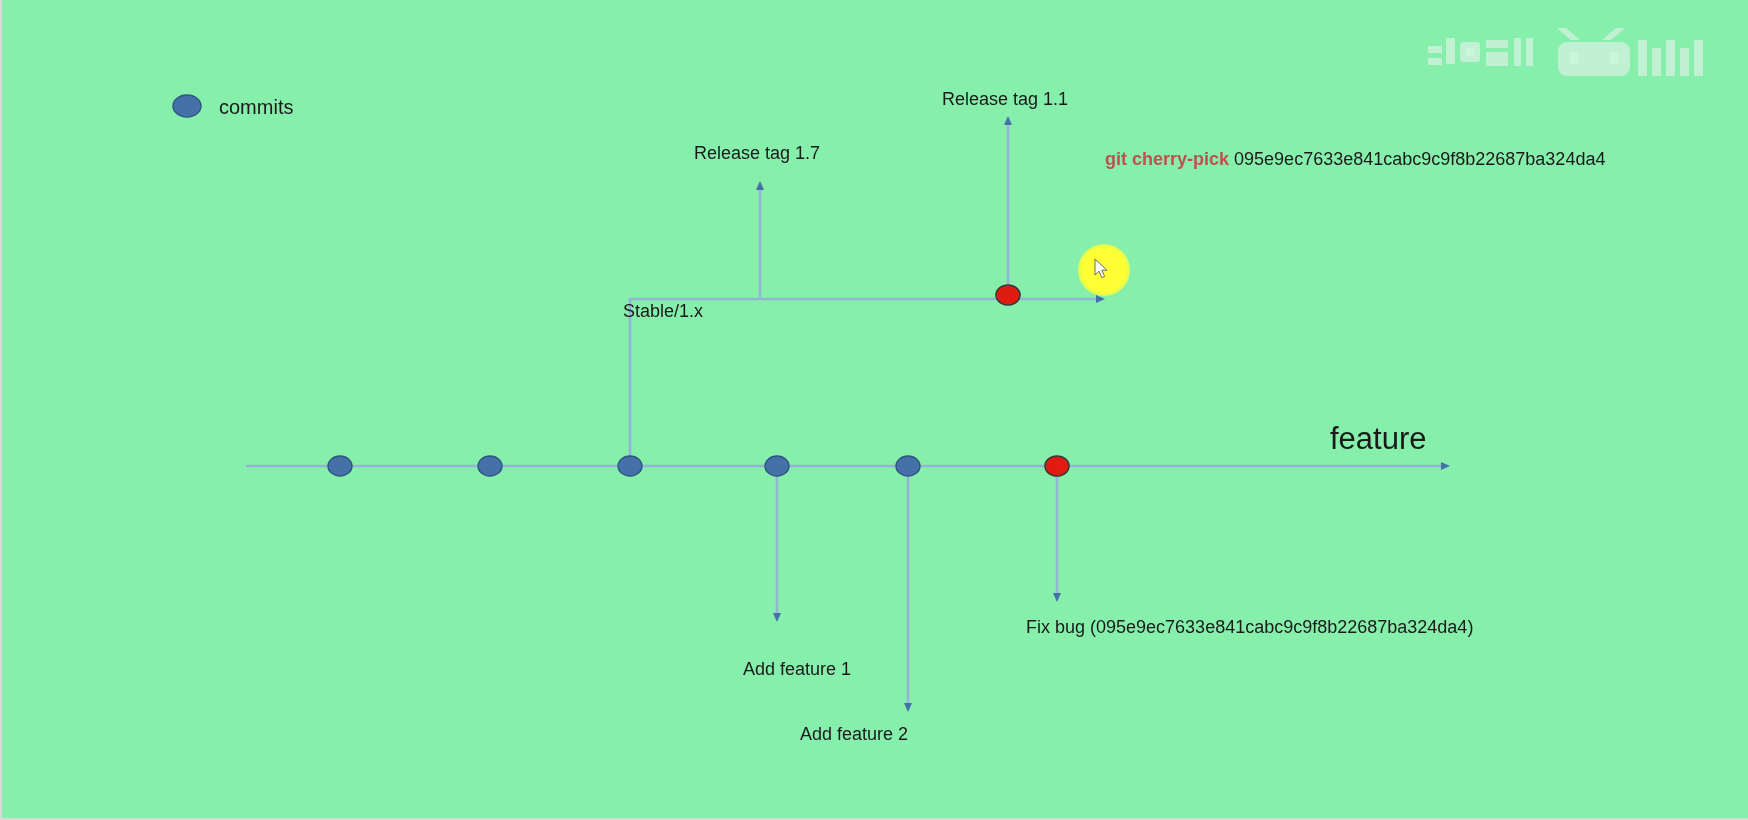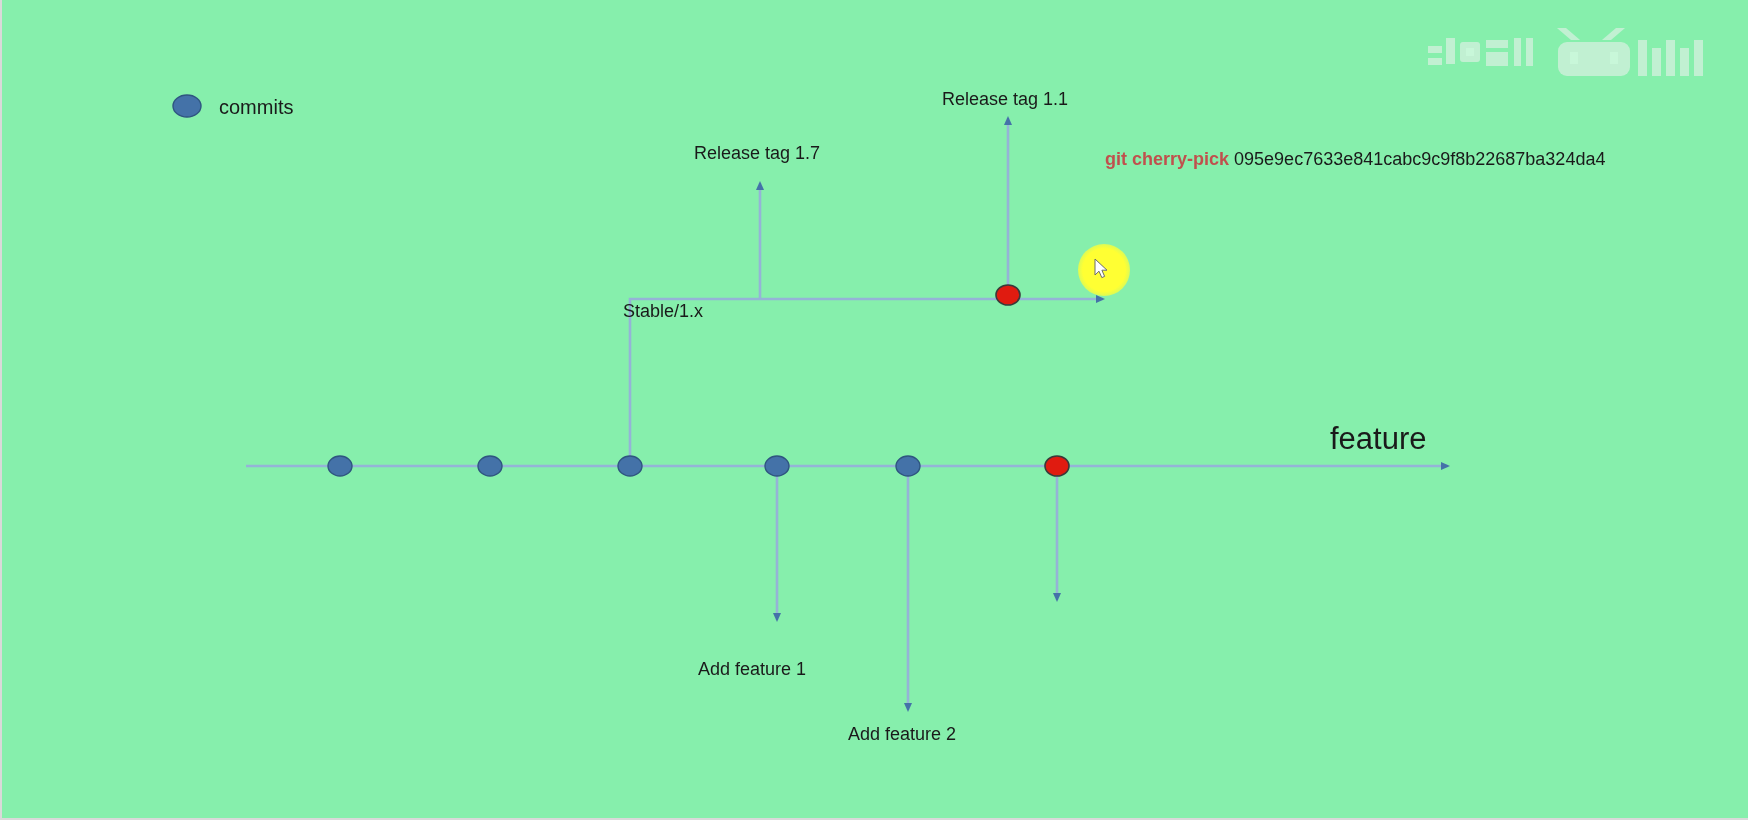--- a/index.html
+++ b/index.html
@@ -149,24 +149,25 @@
   <div class="lbl lbl-legend" style="left:219px; top:97px;">commits</div>
 
   <div class="lbl" style="left:694px; top:144px;">Release tag 1.7</div>
 
   <div class="lbl" style="left:942px; top:90px;">Release tag 1.1</div>
 
   <div class="lbl" style="left:623px; top:266px;margin-top:36px;">Stable/1.x</div>
 
   <div class="lbl lbl-master" style="left:1330px; top:423px;">feature</div>
 
-  <div class="lbl" style="left:698px; top:660px;">Add feature 1</div>
+  <div class="lbl" style="left:743px; top:660px;">Add feature 1</div>
 
-  <div class="lbl" style="left:848px; top:725px;">Add feature 2</div>
+  <div class="lbl" style="left:800px; top:725px;">Add feature 2</div>
 
+  <div class="lbl" style="left:1026px; top:618px;">Fix bug (095e9ec7633e841cabc9c9f8b22687ba324da4)</div>
 
   <div class="lbl" style="left:1105px; top:143px;margin-top:7px;">
     <span class="cmd-red">git cherry-pick</span><span class="cmd-rest">&nbsp;</span><span class="cmd-rest">095e9ec7633e841cabc9c9f8b22687ba324da4</span>
   </div>
 
   <div id="cursor-highlight"></div>
   <svg id="cursor-arrow" viewBox="0 0 16 22">
     <path d="M1,1 L1,17 L5,13.2 L7.8,19.6 L10.6,18.4 L7.9,12.2 L13,12.2 z" fill="#ffffff" stroke="#6b6b6b" stroke-width="1"></path>
   </svg>
 

